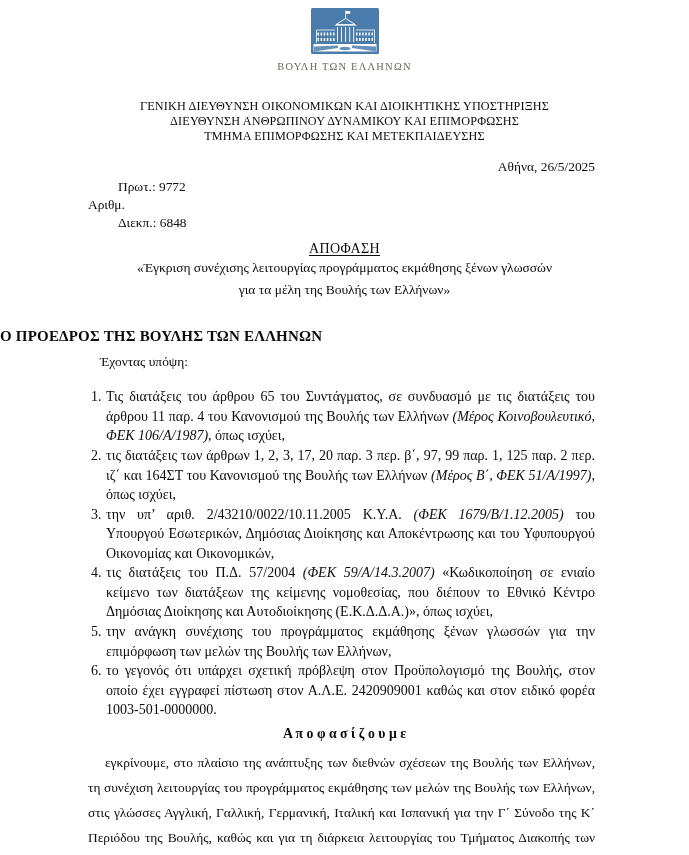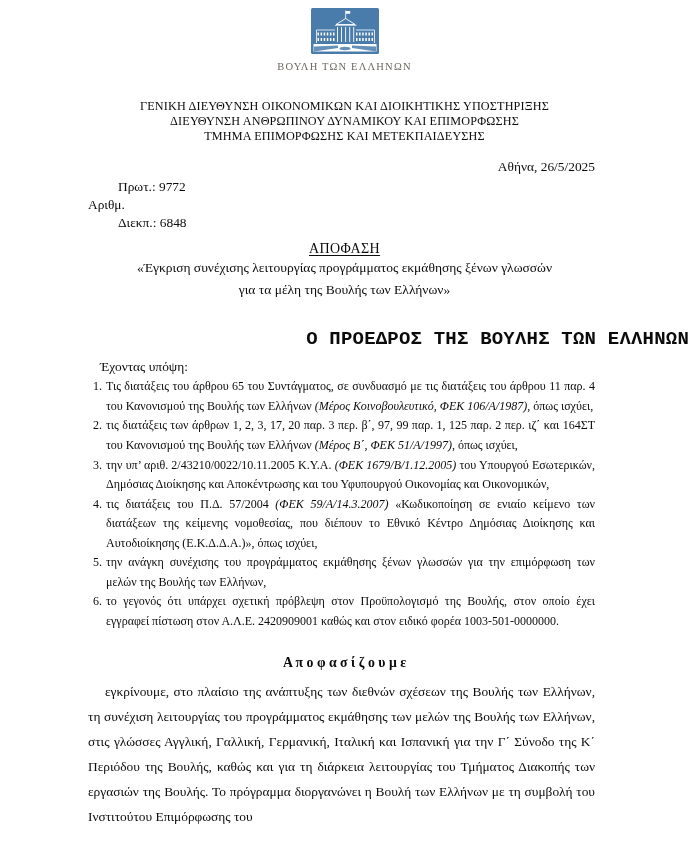--- a/index.html
+++ b/index.html
@@ -26,33 +26,33 @@
   .proto .indent { padding-left:30px; }
 
   .title {
     text-align:center; font-weight:normal; font-size:14px;
     margin-top:9px; letter-spacing:.4px;
   }
   .title span { text-decoration:underline; text-underline-offset:2px; }
 
   .subtitle { text-align:center; font-size:13.5px; line-height:22px; }
 
-  .issuer { text-align:right; font-weight:bold; font-size:19px; margin-top:27px; letter-spacing:.2px;font-family:Liberation Mono, monospace; }
+  .issuer { text-align:left; font-weight:bold; font-size:15px; margin-top:27px; letter-spacing:.2px; }
 
   .preamble { margin:7px 94px 0 100px; font-size:13.4px; line-height:19px; }
 
   ol.considerations {
-    margin:1px 94px 0 88px; padding-left:17px;
-    font-size:12px; line-height:19.55px;
+    margin:16px 94px 0 88px; padding-left:17px;
+    font-size:14px; line-height:19.55px;
     text-align:justify;
   }
   ol.considerations li { padding-left:1px; }
   ol.considerations em { font-style:italic; }
 
-  .verb { text-align:center; font-weight:bold; font-size:13.8px; margin-top:21px; line-height:20px; }
+  .verb { text-align:center; font-weight:bold; font-size:13.8px; margin-top:4px; line-height:20px; }
 
   .body-par {
     margin:6px 94px 0 88px; font-size:13.4px; line-height:25px;
     text-align:justify; text-indent:17px;
   }
 </style>
 </head>
 <body>
 
 <div class="page">

